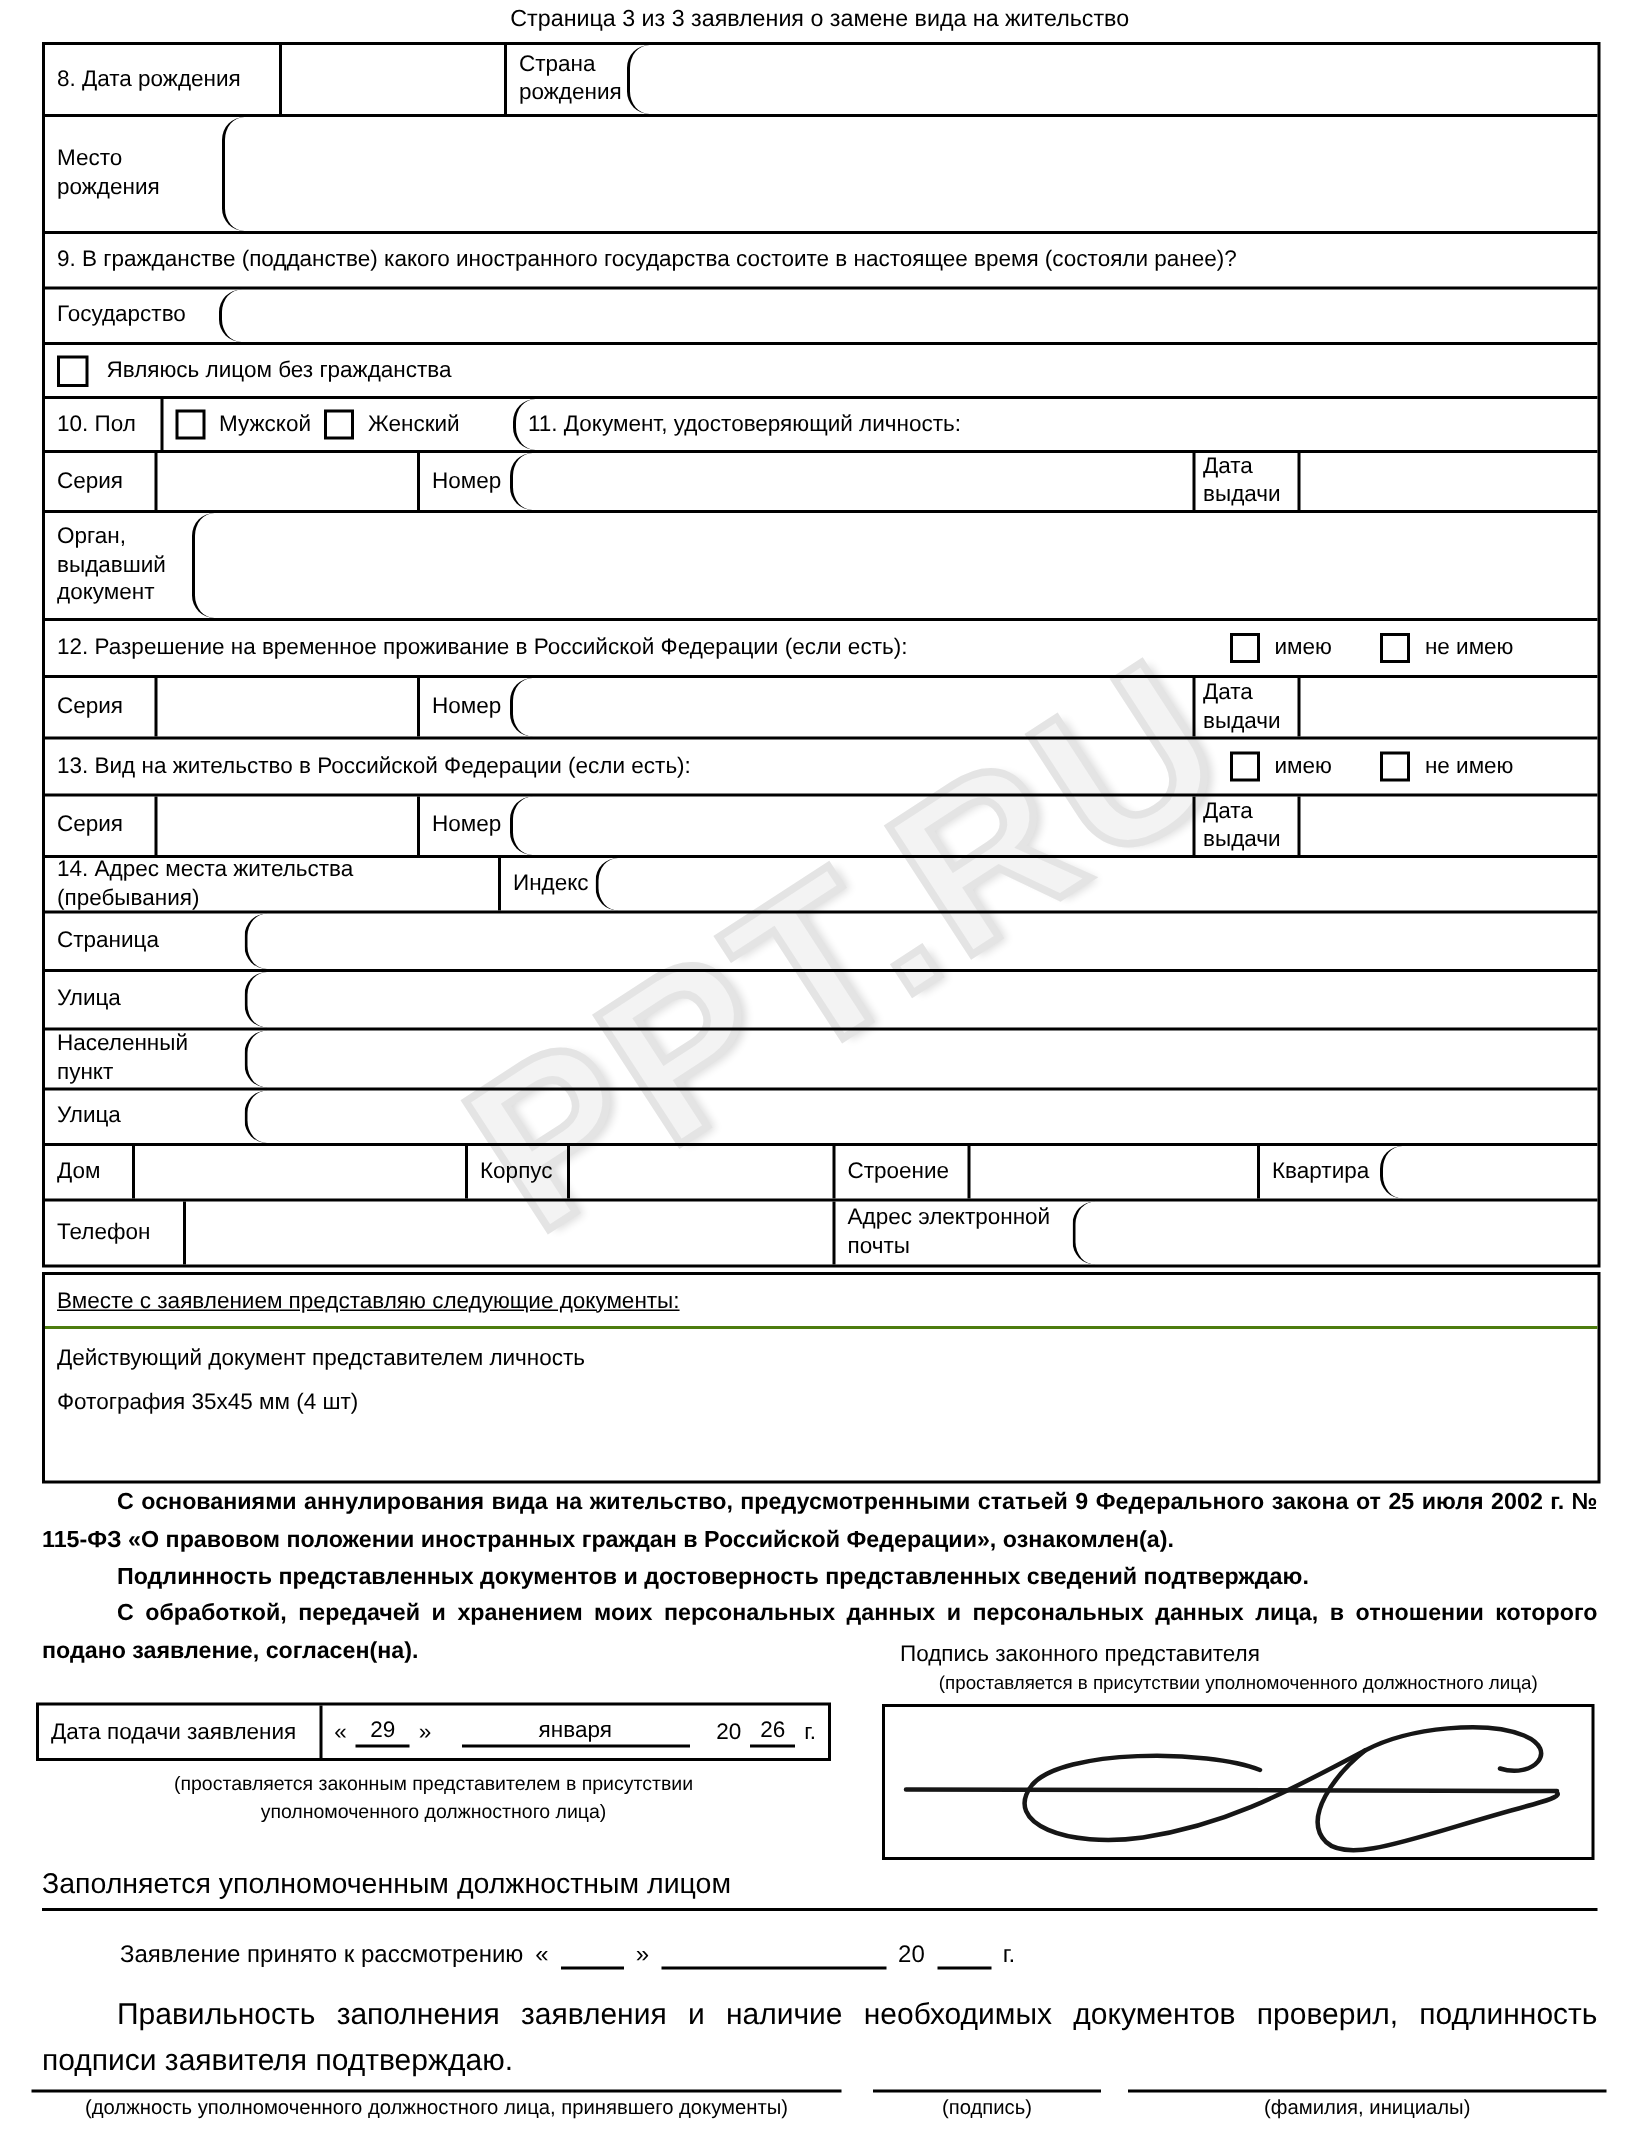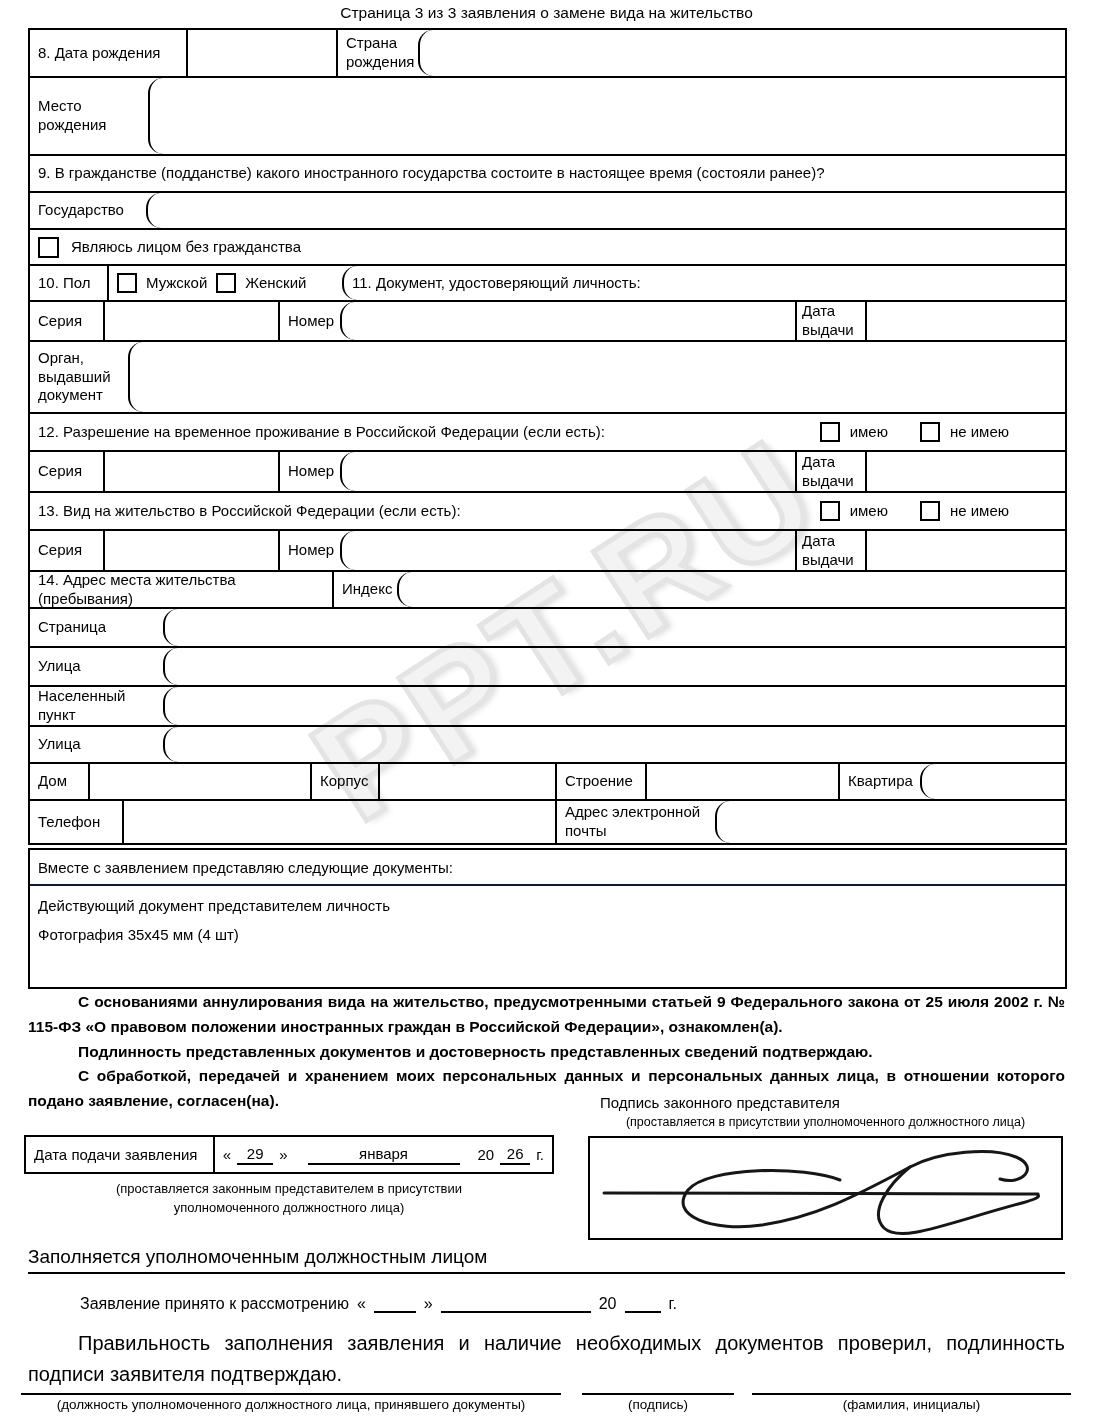--- a/index.html
+++ b/index.html
@@ -21,21 +21,21 @@
   .tbl{position:absolute;left:28px;width:1035px;border:2px solid #000;background:transparent;}
   .tbl1{top:28px;}
   .row{display:flex;box-sizing:border-box;border-top:2px solid #000;align-items:stretch;}
   .row:first-child{border-top:none;}
   .c{box-sizing:border-box;border-left:2px solid #000;display:flex;align-items:center;padding:2px 8px;line-height:1.25;}
   .c:first-child{border-left:none;}
   .fill{flex:1 1 auto;border-radius:15px;}
   .cb{display:inline-block;box-sizing:border-box;width:21px;height:21px;border:2px solid #000;background:#fff;flex:0 0 auto;}
   .cb.small{width:20px;height:20px;}
   .docs{top:848px;height:137px;display:flex;flex-direction:column;}
-  .docs-header{box-sizing:border-box;height:36px;border-bottom:2px solid #0f172a;display:flex;align-items:center;padding:2px 8px;}
+  .docs-header{box-sizing:border-box;height:36px;border-bottom:2px solid #4d7c0f;display:flex;align-items:center;padding:2px 8px;text-decoration:underline;}
   .docs-body{flex:1;padding:6px 8px;line-height:1.9;}
   .consent{position:absolute;left:28px;top:990px;width:1037px;font-weight:bold;font-size:15.5px;text-align:justify;line-height:1.6;}
   .consent p{margin:0;text-indent:50px;}
   .sig-title{position:absolute;left:600px;top:1094px;width:463px;text-align:left;font-size:15px;}
   .sig-note{position:absolute;left:588px;top:1115px;width:475px;text-align:center;font-size:12.5px;}
   .datebox{position:absolute;left:24px;top:1135px;width:530px;height:39px;border:2px solid #000;display:flex;box-sizing:border-box;}
   .datebox .dlabel{box-sizing:border-box;width:203px;border-right:2px solid #000;display:flex;align-items:center;padding:2px 8px;}
   .datebox .dval{flex:1;display:flex;align-items:center;padding:2px 8px;gap:6px;font-size:15px;}
   .blank{display:inline-block;box-sizing:border-box;border-bottom:2px solid #000;height:20px;text-align:center;}
   .date-note{position:absolute;left:24px;top:1180px;width:530px;text-align:center;font-size:13px;line-height:1.45;}

